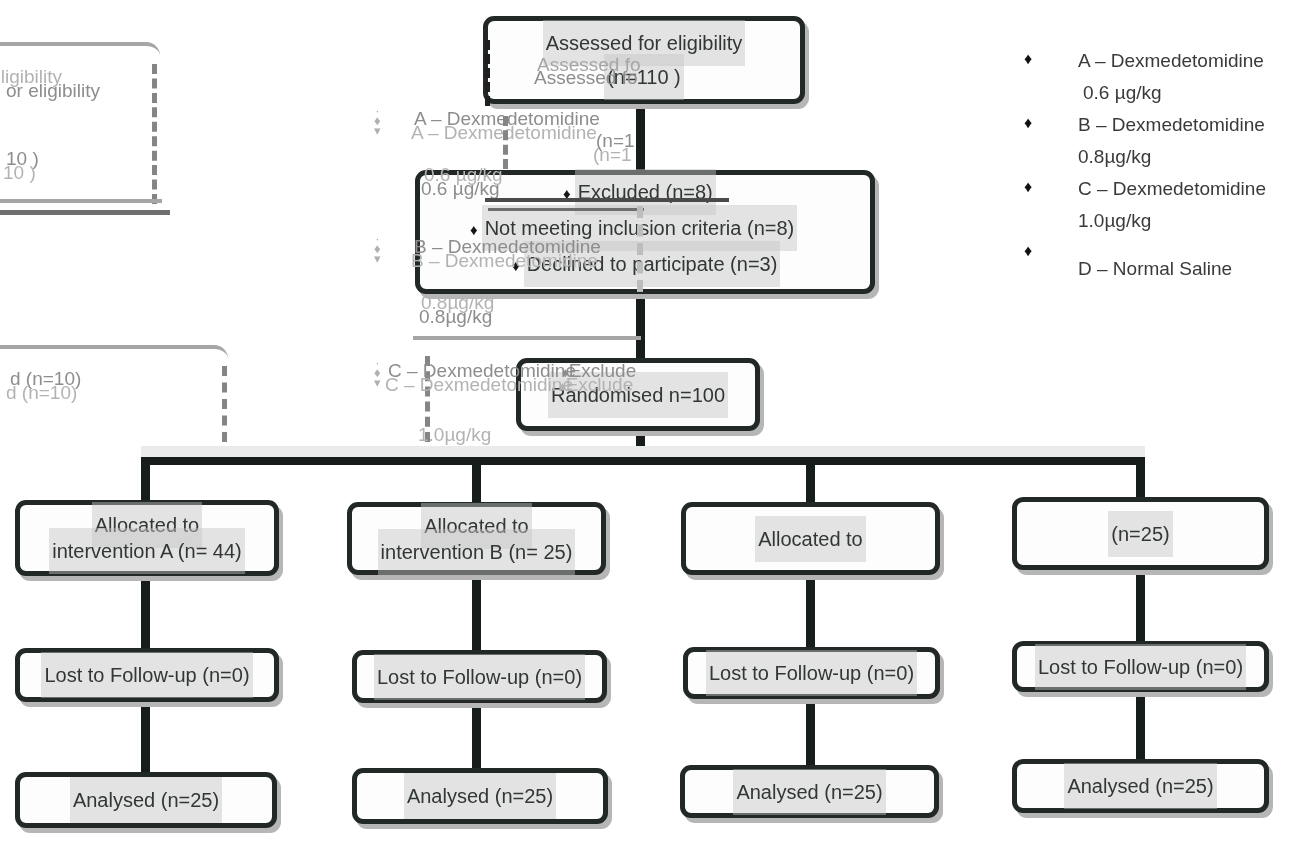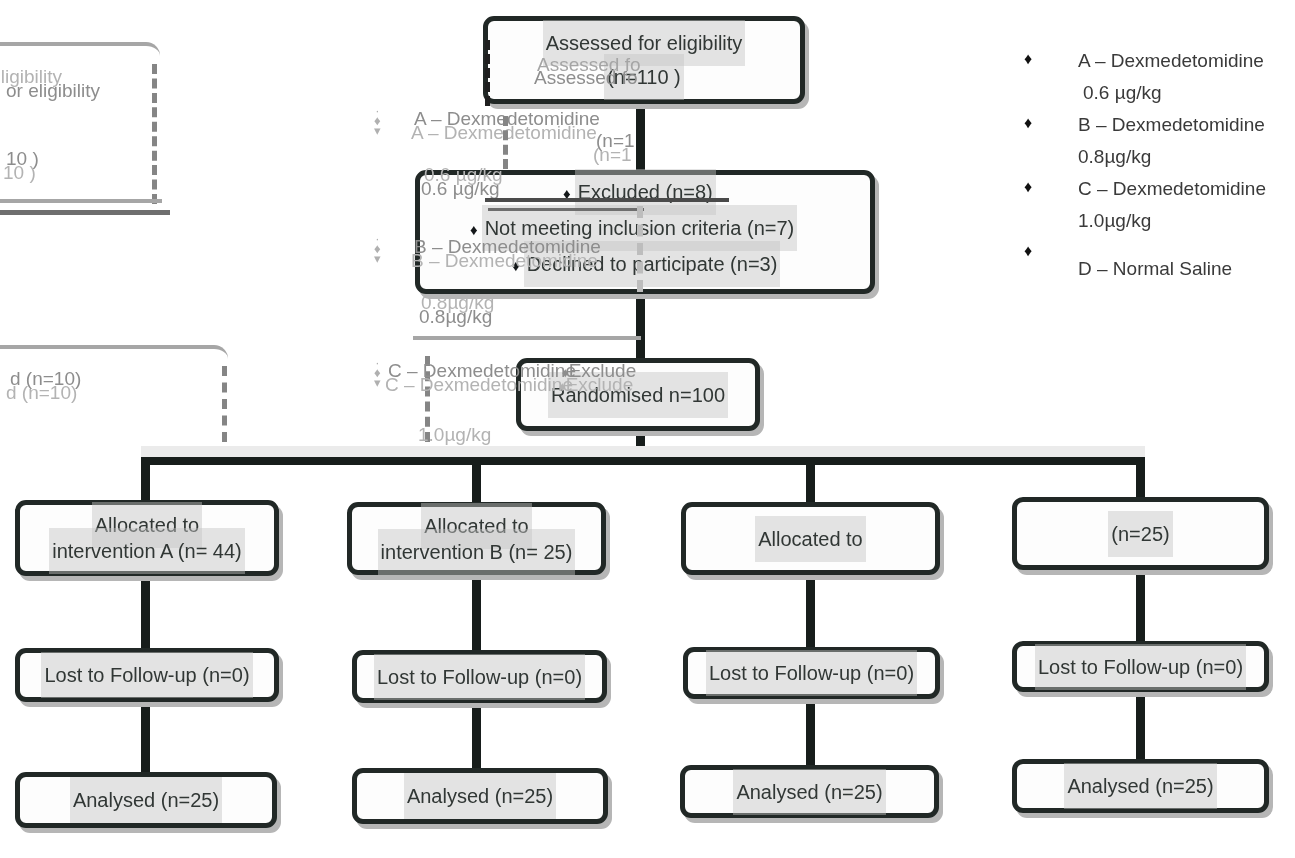--- a/index.html
+++ b/index.html
@@ -103,21 +103,21 @@
   <div class="box" style="left:483px; top:16px; width:322px; height:88px;">
     <div class="box-text"><span class="hl">Assessed for eligibility</span></div>
     <div class="box-text" style="margin-top:8px;"><span class="hl">(n=110 )</span></div>
   </div>
 
   <div class="box" style="left:415px; top:170px; width:460px; height:124px;"></div>
   <div class="exc-item" style="left:563px; top:181px; z-index:4;">
     <span class="diamond">♦</span><span class="hl">Excluded (n=8)</span>
   </div>
   <div class="exc-item" style="left:470px; top:217px; z-index:4;">
-    <span class="diamond">♦</span><span class="hl">Not meeting  inclusion criteria (n=7)</span>
+    <span class="diamond">♦</span><span class="hl">Not meeting  inclusion criteria (n=8)</span>
   </div>
   <div class="exc-item" style="left:512px; top:253px; z-index:4;">
     <span class="diamond">♦</span><span class="hl">Declined to participate (n=3)</span>
   </div>
 
   <div class="box" style="left:516px; top:358px; width:244px; height:73px;">
     <div class="box-text"><span class="hl">Randomised n=100</span></div>
   </div>
 
   <div class="box" style="left:15px; top:500px; width:264px; height:76px;">

